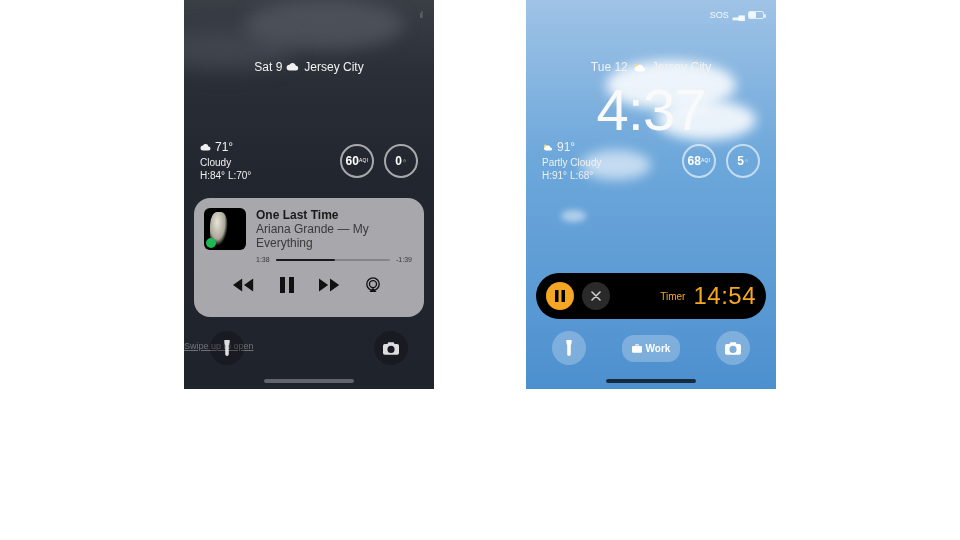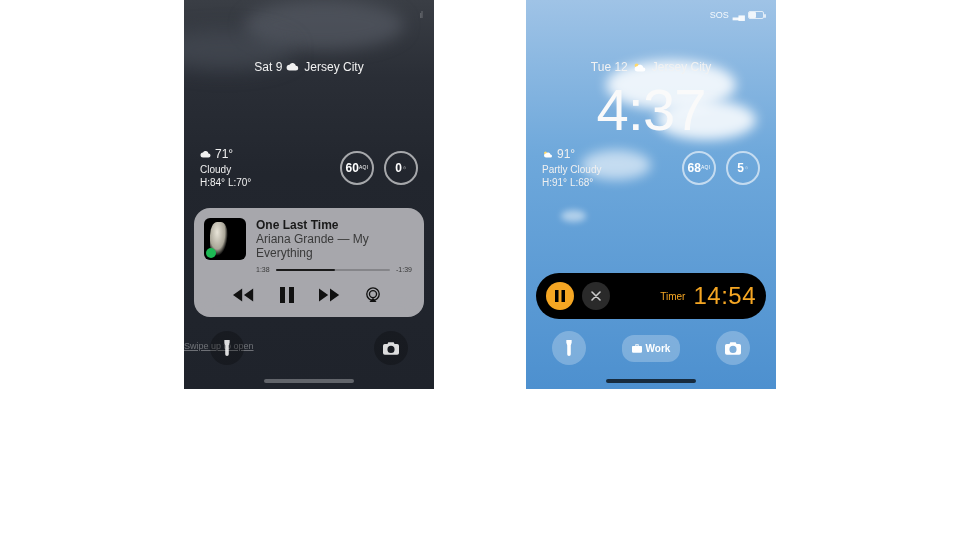--- a/index.html
+++ b/index.html
@@ -17,28 +17,28 @@
   .right-cloud4 { width: 25px; height: 12px; top: 210px; left: 35px; background: rgba(255,255,255,0.5); filter: blur(3px);}
 
   .status-bar { position: absolute; top: 10px; right: 12px; display: flex; gap: 4px; align-items: center; color: rgba(255,255,255,0.9); font-size: 9px; font-weight: 500;}
   .status-bar .sig { letter-spacing: -1px;}
   .battery { width: 16px; height: 8px; border: 1px solid rgba(255,255,255,0.7); border-radius: 2px; position: relative;}
   .battery::after { content: ""; position: absolute; right: -3px; top: 2px; width: 2px; height: 4px; background: rgba(255,255,255,0.7); border-radius: 1px;}
   .battery .fill { height: 100%; background: rgba(255,255,255,0.85); border-radius: 1px;}
 
   .date-row { position: absolute; top: 60px; left: 0; right: 0; text-align: center; color: #f2f2f2; font-size: 12px; font-weight: 500; display: flex; justify-content: center; align-items: center; gap: 4px;}
   .clock { position: absolute; top: 76px; left: 0; right: 0; text-align: center; color: #fafafa; font-size: 58px; font-weight: 500; letter-spacing: -1px;}
-  .widgets { position: absolute; top: 147px; left: 0; right: 0; padding: 0 16px; display: flex; align-items: center; justify-content: space-between; color: #f0f0f0; }
+  .widgets { position: absolute; top: 140px; left: 0; right: 0; padding: 0 16px; display: flex; align-items: center; justify-content: space-between; color: #f0f0f0; }
   .weather-block { font-size: 10px; line-height: 1.3; }
   .weather-block .temp-line { display: flex; align-items: center; gap: 3px; font-size: 12px; font-weight: 500;}
   .circle-widgets { display: flex; gap: 10px; }
   .circ { width: 34px; height: 34px; border: 2px solid rgba(255,255,255,0.6); border-radius: 50%; display: flex; flex-direction: row; justify-content: center; align-items: center; font-size: 12px; font-weight: 600; color: #fff; position: relative;}
   .circ .sub { font-size: 5px; font-weight: 400; margin-top: -2px; letter-spacing: 0.3px;}
 
-  .music-card { position: absolute; left: 10px; right: 10px; bottom: 72px; background: rgba(185,185,190,0.88); border-radius: 16px; padding: 10px 12px 10px 10px; color: #1a1a1a; backdrop-filter: blur(10px);}
+  .music-card { position: absolute; left: 10px; right: 10px; bottom: 72px; background: rgba(185,185,190,0.88); border-radius: 16px; padding: 10px 12px 20px 10px; color: #1a1a1a; backdrop-filter: blur(10px);}
   .music-top { display: flex; gap: 10px; align-items: flex-start;}
   .art { width: 42px; height: 42px; background: #000; border-radius: 6px; position: relative; overflow: hidden; flex-shrink: 0;}
   .art::before { content: ""; position: absolute; left: 6px; top: 4px; width: 18px; height: 34px; background: radial-gradient(ellipse at 40% 30%, #e8e4d8 0%, #aaa698 50%, transparent 70%); border-radius: 40% 40% 30% 30%;}
   .art .spot { position: absolute; bottom: 2px; left: 2px; width: 10px; height: 10px; background: #1db954; border-radius: 50%;}
   .music-meta { flex: 1; min-width: 0;}
   .music-title { font-size: 12px; font-weight: 600;}
   .music-artist { font-size: 12px; color: #3a3a3a;}
   .progress-row { display: flex; align-items: center; gap: 6px; margin-top: 6px; font-size: 7px; color: #3a3a3a;}
   .progress-bar { flex: 1; height: 2px; background: rgba(0,0,0,0.2); border-radius: 2px; position: relative;}
   .progress-bar .fill { position: absolute; left: 0; top: 0; bottom: 0; width: 52%; background: #1a1a1a; border-radius: 2px;}

